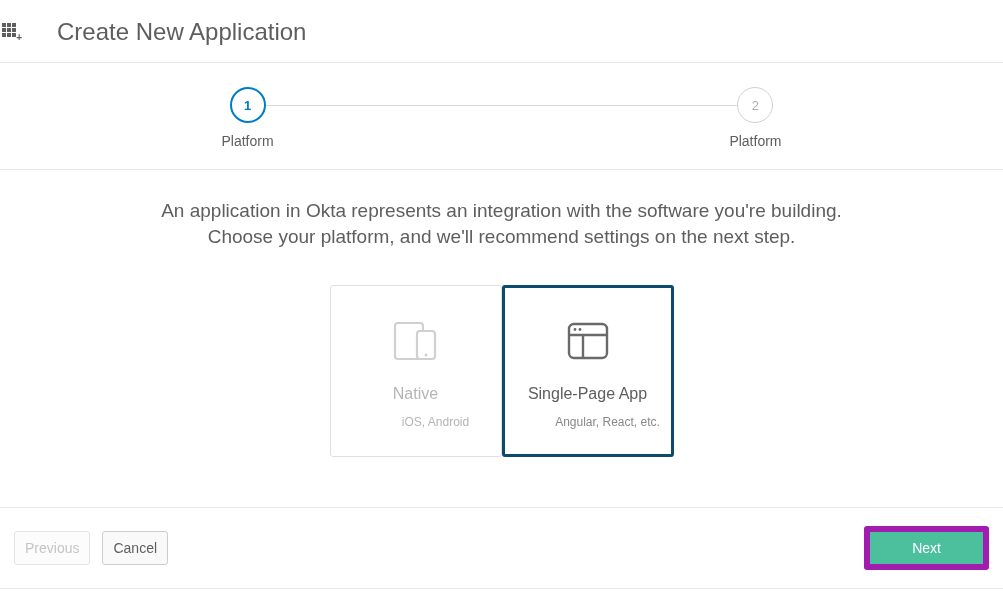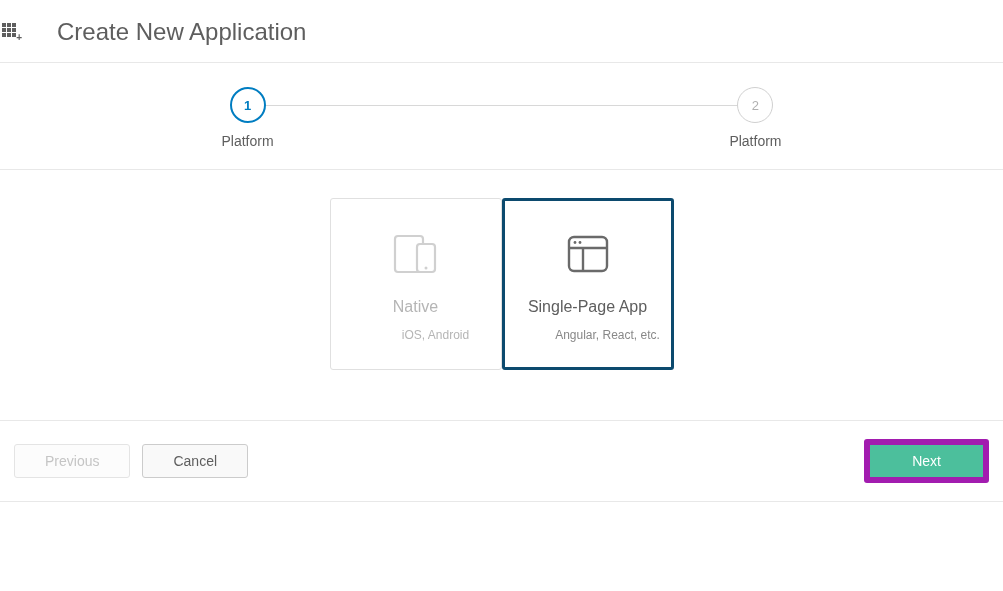--- a/index.html
+++ b/index.html
@@ -173,21 +173,21 @@
       padding: 18px 14px;
       display: flex;
       justify-content: space-between;
       align-items: center;
     }
     .footer-left {
       display: flex;
       gap: 12px;
     }
     .btn {
-      padding: 8px 30px;
+      padding: 8px 10px;
       font-size: 14px;
       border-radius: 3px;
       cursor: pointer;
       border: 1px solid #ccc;
       background: #f9f9f9;
       color: #5e5e5e;
     }
     .btn.disabled {
       color: #c5c5c5;
       cursor: not-allowed;
@@ -238,20 +238,24 @@
       <div class="step-label">Platform</div>
     </div>
     <div class="step">
       <div class="step-circle inactive">2</div>
       <div class="step-label">Platform</div>
     </div>
   </div>
 </div>
 
 <div class="content">
+  <div class="intro-text">
+    <span>An application in Okta represents an integration with the software you're building.</span><br>
+    <span>Choose your platform, and we'll recommend settings on the next step.</span>
+  </div>
 
   <div class="cards">
 
     <div class="card">
       <div class="card-icon">
         <svg class="native-svg" viewBox="0 0 50 44">
           <rect x="4" y="4" width="28" height="36" rx="3" fill="none" stroke="#d0d0d0" stroke-width="2.2"></rect>
           <rect x="26" y="12" width="18" height="28" rx="3" fill="#fff" stroke="#d0d0d0" stroke-width="2.2"></rect>
           <circle cx="35" cy="36" r="1.5" fill="#d0d0d0"></circle>
         </svg>

